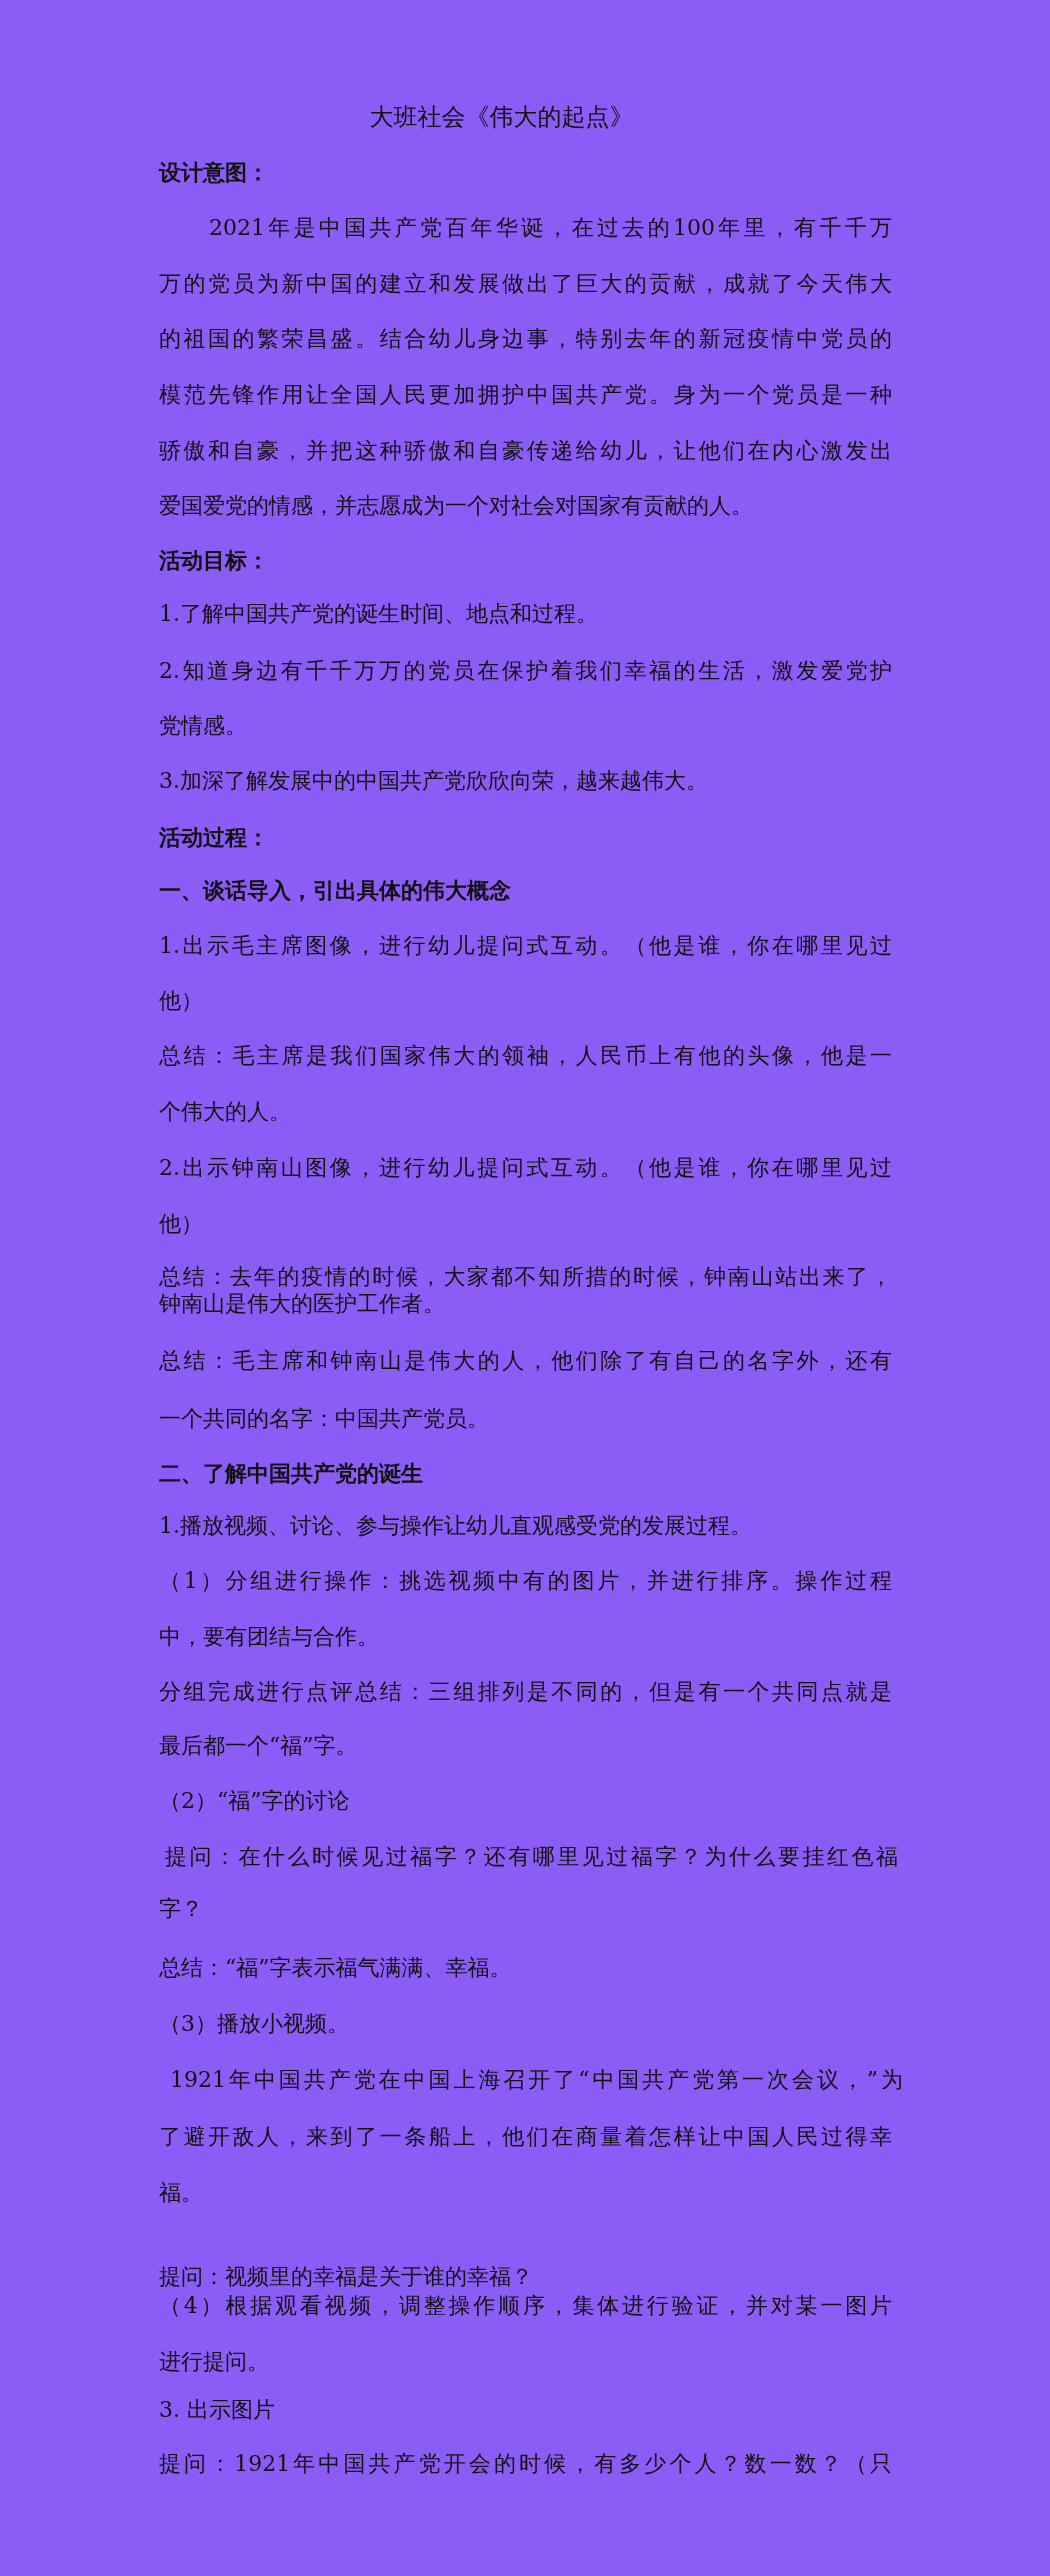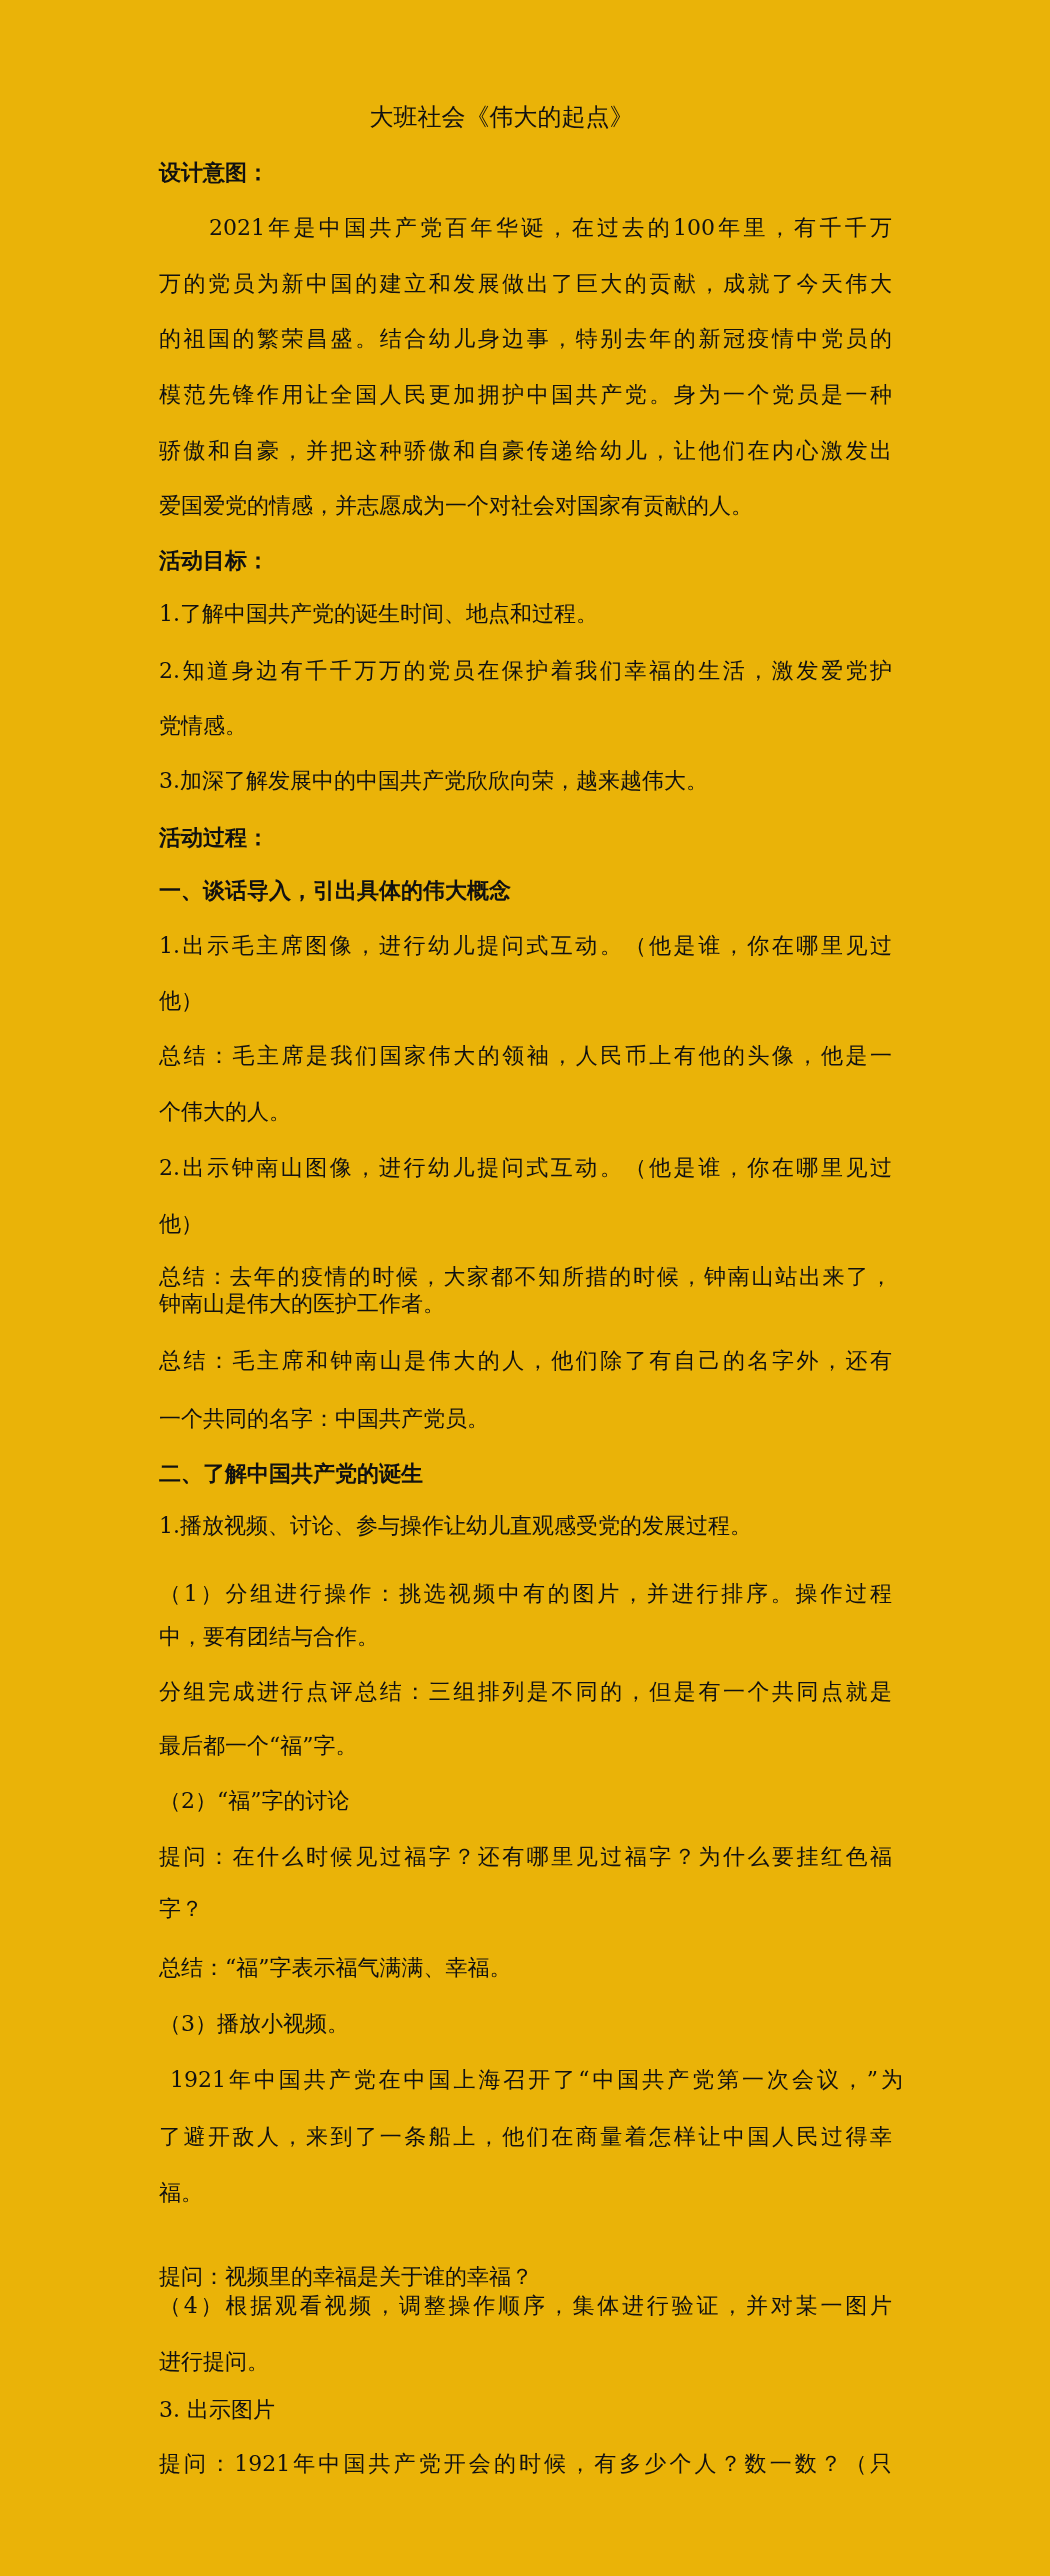--- a/index.html
+++ b/index.html
@@ -1,17 +1,17 @@
 <!DOCTYPE html>
 <html style="font-size:10.6px"><head>
 <meta charset="utf-8">
 <style>
   html, body { margin: 0; padding: 0; background: #ffffff; }
   body { width: 1051px; height: 2576px; position: relative; overflow: hidden; }
-  .page { position: absolute; left: 0; top: 0; width: 1051px; height: 2576px; background: #eab308; }
+  .page { position: absolute; left: 0; top: 0; width: 1051px; height: 2576px; background: #8b5cf6; }
   .ln {
     position: absolute;
     left: 159px;
     height: 26.5px;
     line-height: 26.5px;
     font-family: "DejaVu Serif", "Liberation Serif", serif;
     font-size: 22px;
     color: #111111;
     white-space: nowrap;
   }
@@ -49,26 +49,26 @@
   <div class="ln" style="top:1099px;">个伟大的人。</div>
   <div class="ln full" style="top:1155px;">2.出示钟南山图像，进行幼儿提问式互动。（他是谁，你在哪里见过</div>
   <div class="ln" style="top:1211px;">他）</div>
   <div class="ln full" style="top:1264px;">总结：去年的疫情的时候，大家都不知所措的时候，钟南山站出来了，</div>
   <div class="ln" style="top:1291px;">钟南山是伟大的医护工作者。</div>
   <div class="ln full" style="top:1348px;">总结：毛主席和钟南山是伟大的人，他们除了有自己的名字外，还有</div>
   <div class="ln" style="top:1406px;">一个共同的名字：中国共产党员。</div>
 
   <div class="ln bold" style="top:1460px;">二、了解中国共产党的诞生</div>
   <div class="ln" style="top:1513px;">1.播放视频、讨论、参与操作让幼儿直观感受党的发展过程。</div>
-  <div class="ln full" style="top:1568px;margin-top:13px;">（1）分组进行操作：挑选视频中有的图片，并进行排序。操作过程</div>
+  <div class="ln full" style="top:1568px;">（1）分组进行操作：挑选视频中有的图片，并进行排序。操作过程</div>
   <div class="ln" style="top:1624px;">中，要有团结与合作。</div>
   <div class="ln full" style="top:1679px;">分组完成进行点评总结：三组排列是不同的，但是有一个共同点就是</div>
   <div class="ln" style="top:1733px;">最后都一个“福”字。</div>
   <div class="ln" style="top:1788px;">（2）“福”字的讨论</div>
-  <div class="ln full" style="top:1844px;">提问：在什么时候见过福字？还有哪里见过福字？为什么要挂红色福</div>
+  <div class="ln full" style="top:1844px;margin-left:6px;">提问：在什么时候见过福字？还有哪里见过福字？为什么要挂红色福</div>
   <div class="ln" style="top:1896px;">字？</div>
   <div class="ln" style="top:1955px;">总结：“福”字表示福气满满、幸福。</div>
   <div class="ln" style="top:2011px;">（3）播放小视频。</div>
   <div class="ln full" style="top:2067px;margin-left:11px;">1921年中国共产党在中国上海召开了“中国共产党第一次会议，”为</div>
   <div class="ln full" style="top:2124px;">了避开敌人，来到了一条船上，他们在商量着怎样让中国人民过得幸</div>
   <div class="ln" style="top:2180px;">福。</div>
   <div class="ln" style="top:2236px;margin-top:28px;">提问：视频里的幸福是关于谁的幸福？</div>
   <div class="ln full" style="top:2293px;">（4）根据观看视频，调整操作顺序，集体进行验证，并对某一图片</div>
   <div class="ln" style="top:2349px;">进行提问。</div>
   <div class="ln" style="top:2397px;text-align:center;">3. 出示图片</div>

